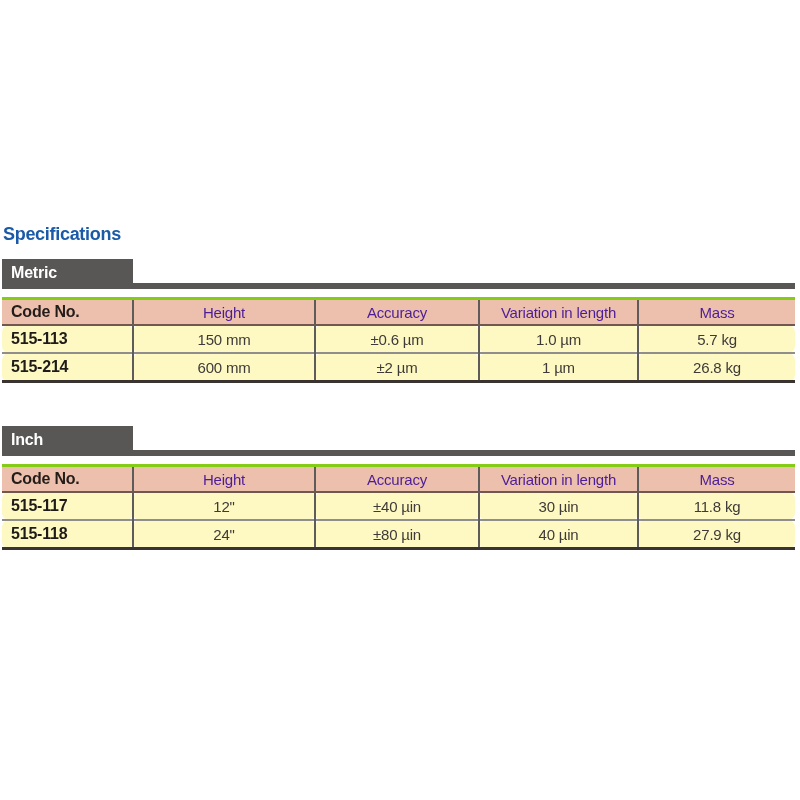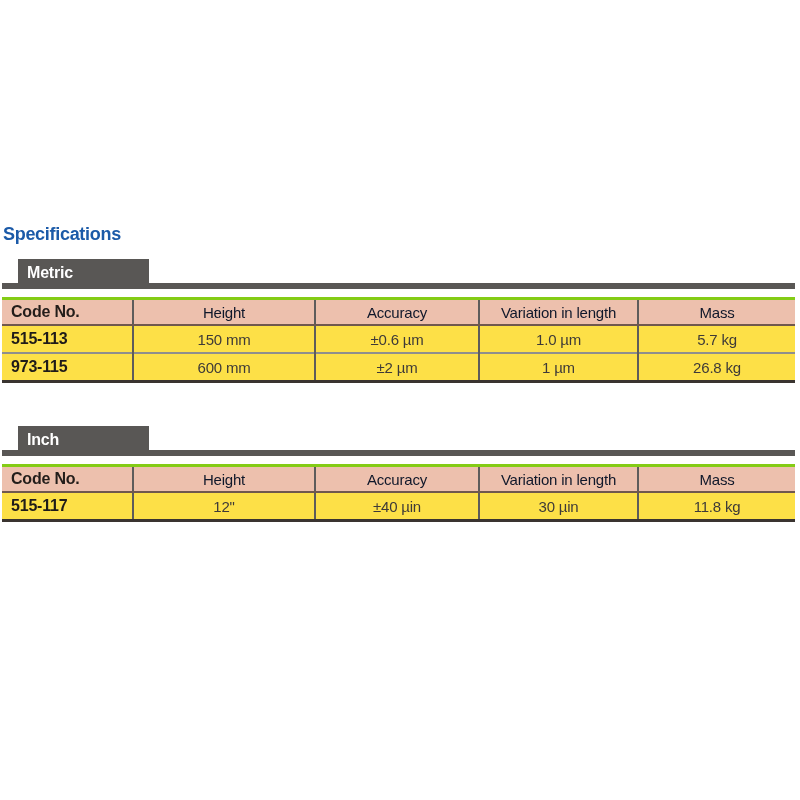--- a/index.html
+++ b/index.html
@@ -38,21 +38,21 @@
   .section-bar .bar-underline {
     position: absolute;
     left: 0;
     right: 0;
     bottom: 0;
     height: 6px;
     background: #595755;
   }
   .section-bar .bar-tab {
     position: absolute;
-    left: 16px;
+    left: 0;
     top: 0;
     width: 131px;
     height: 30px;
     background: #595755;
     box-sizing: border-box;
     color: #ffffff;
     font-size: 16px;
     font-weight: bold;
     line-height: 28px;
     padding-left: 9px;
@@ -69,42 +69,43 @@
     table-layout: fixed;
     border-top: 3px solid #84cc16;
     border-bottom: 3px solid #3a3430;
     font-size: 15px;
   }
   .table-metric { top: 297px; }
   .table-inch   { top: 464px; }
 
   table.spec-table th {
     background: #edc0ad;
-    color: #0f172a;
+    color: #4c1d95;
     font-weight: normal;
     height: 24px;
     padding: 0;
     text-align: center;
     border-bottom: 2px solid #70584e;
     letter-spacing: -0.2px;
   }
   table.spec-table th.col-code {
     font-weight: bold;
     color: #231d1a;
     text-align: left;
     padding-left: 9px;
     font-size: 16px;
   }
   table.spec-table td {
-    background: #fde047;
+    background: #fef9c3;
     color: #3e3a38;
     height: 26px;
     padding: 0;
     text-align: center;
     letter-spacing: -0.2px;
+    border-radius: 7px;
   }
   table.spec-table td.cell-code {
     font-weight: bold;
     color: #1f1b19;
     text-align: left;
     padding-left: 9px;
     font-size: 16px;
   }
   table.spec-table tr + tr td {
     border-top: 2px solid #8f8e8d;
@@ -145,21 +146,21 @@
     </thead>
     <tbody>
       <tr>
         <td class="cell-code">515-113</td>
         <td>150 mm</td>
         <td>±0.6 µm</td>
         <td>1.0 µm</td>
         <td>5.7 kg</td>
       </tr>
       <tr>
-        <td class="cell-code">973-115</td>
+        <td class="cell-code">515-214</td>
         <td>600 mm</td>
         <td>±2 µm</td>
         <td>1 µm</td>
         <td>26.8 kg</td>
       </tr>
     </tbody>
   </table>
 
   <div class="section-bar bar-inch">
     <div class="bar-underline"></div>
@@ -184,16 +185,23 @@
       </tr>
     </thead>
     <tbody>
       <tr>
         <td class="cell-code">515-117</td>
         <td>12"</td>
         <td>±40 µin</td>
         <td>30 µin</td>
         <td>11.8 kg</td>
       </tr>
+      <tr>
+        <td class="cell-code">515-118</td>
+        <td>24"</td>
+        <td>±80 µin</td>
+        <td>40 µin</td>
+        <td>27.9 kg</td>
+      </tr>
     </tbody>
   </table>
 
 </div>
 
 </body></html>

